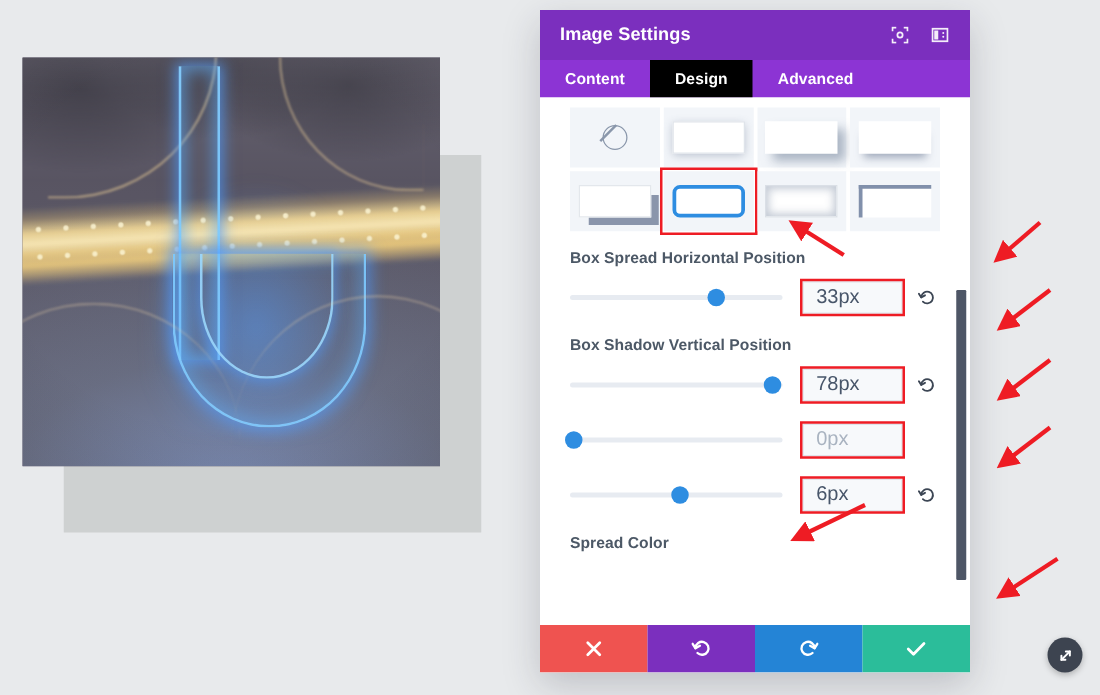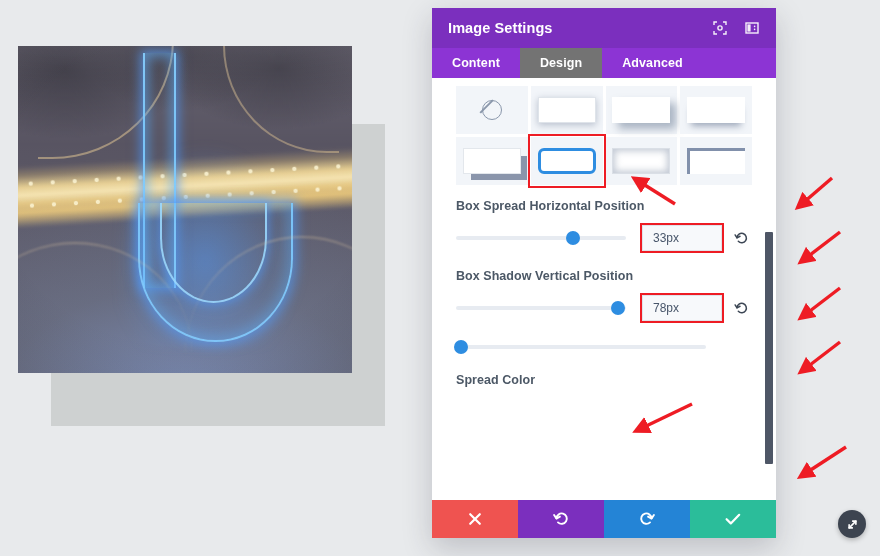--- a/index.html
+++ b/index.html
@@ -241,21 +241,21 @@
   .tab {
     padding: 0 20px;
     display: flex;
     align-items: center;
     color: #fff;
     font-size: 12.5px;
     font-weight: bold;
     letter-spacing: .1px;
   }
   .tab.active { background: #a martians; }
-  .tab.active { background: #737373; }
+  .tab.active { background: #000000; }
 
   #modal-body {
     flex: 1;
     position: relative;
     overflow: hidden;
     background: #fff;
   }
   #modal-scroll {
     position: absolute;
     inset: 0;
@@ -359,21 +359,21 @@
   }
   .value-box {
     width: 80px;
     height: 26px;
     border: 1px solid #dfe4ea;
     background: #f7f9fb;
     display: flex;
     align-items: center;
     padding: 0 10px;
     box-sizing: border-box;
-    font-size: 12px;
+    font-size: 16px;
     color: #48566a;
     position: relative;
   }
   .value-box.muted { color: #a9b3c0; }
   .value-box.hl::after {
     content: "";
     position: absolute;
     left: -3px; top: -3px; right: -3px; bottom: -3px;
     border: 2px solid #ee1c24;
     pointer-events: none;
@@ -555,23 +555,37 @@
             <path d="M1.2 4.2 3.2 7.4 6.4 5.6" fill="none" stroke="#3c4654" stroke-width="1.6" stroke-linecap="round" stroke-linejoin="round"></path>
           </svg>
         </div>
       </div>
 
       <div class="control-row">
         <div class="slider-wrap">
           <div class="slider-track"></div>
           <div class="slider-knob" style="left:2%"></div>
         </div>
+        <div class="value-box muted hl">0px</div>
         <div class="reset-spacer"></div>
       </div>
 
+      <div class="control-row">
+        <div class="slider-wrap">
+          <div class="slider-track"></div>
+          <div class="slider-knob" style="left:52%"></div>
+        </div>
+        <div class="value-box hl">6px</div>
+        <div class="reset-icon">
+          <svg width="15" height="15" viewBox="0 0 16 16">
+            <path d="M3.2 7.2A5 5 0 1 1 4.6 11" fill="none" stroke="#3c4654" stroke-width="1.6" stroke-linecap="round"></path>
+            <path d="M1.2 4.2 3.2 7.4 6.4 5.6" fill="none" stroke="#3c4654" stroke-width="1.6" stroke-linecap="round" stroke-linejoin="round"></path>
+          </svg>
+        </div>
+      </div>
 
       <div class="field-label">Spread Color</div>
 
     </div>
 
     <div id="modal-scrollbar">
       <div id="modal-scroll-thumb"></div>
     </div>
   </div>
 

